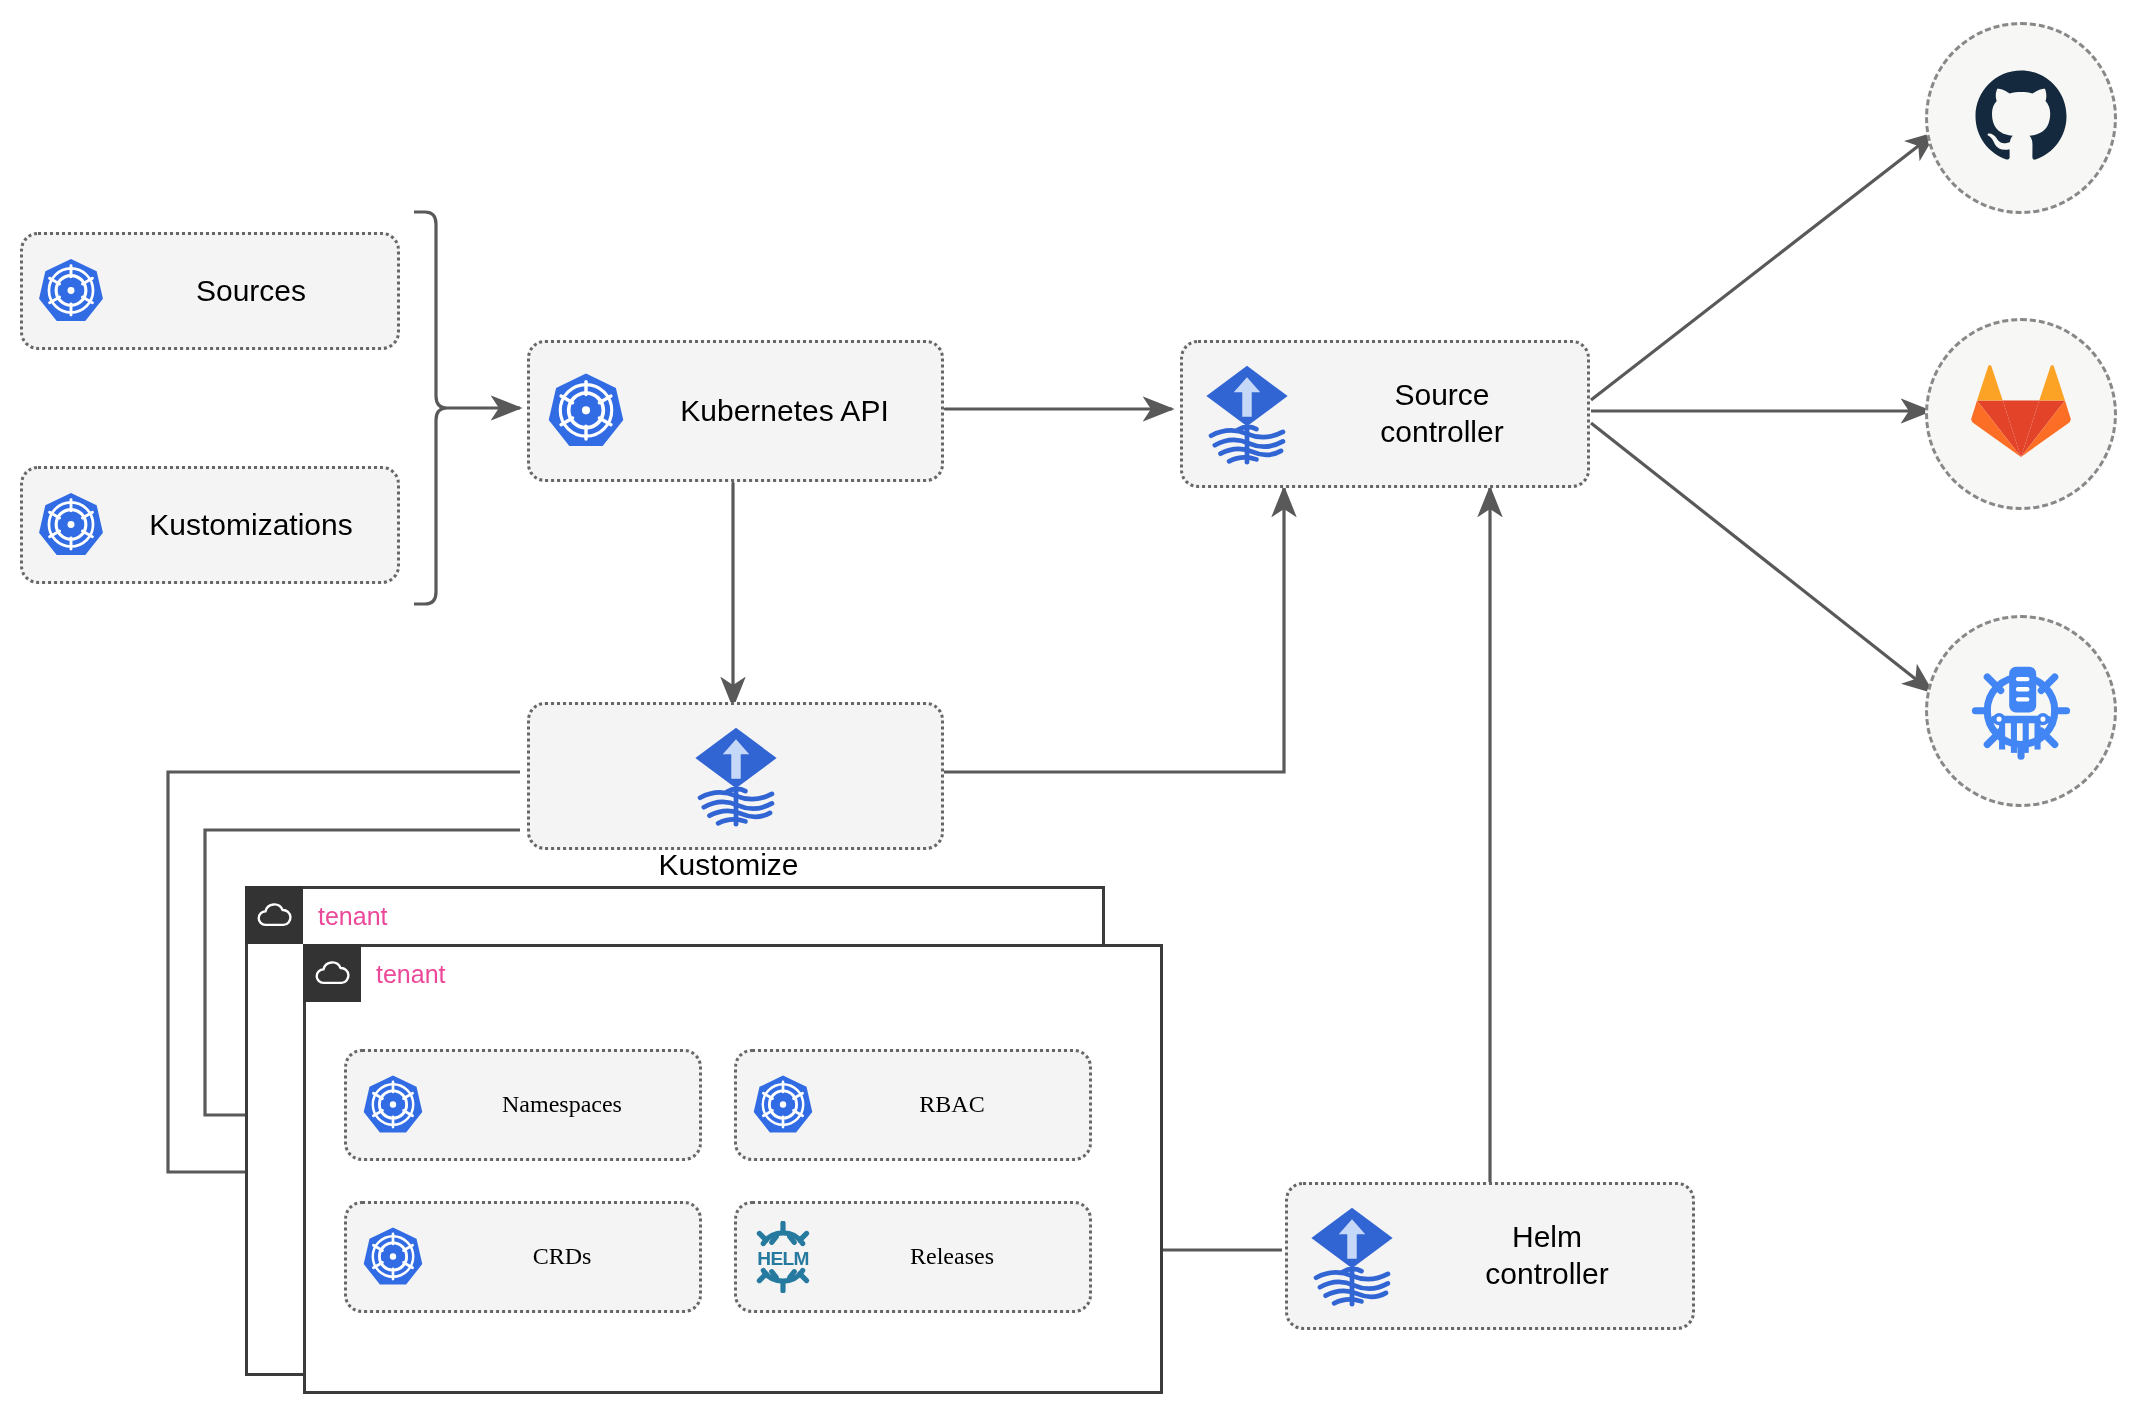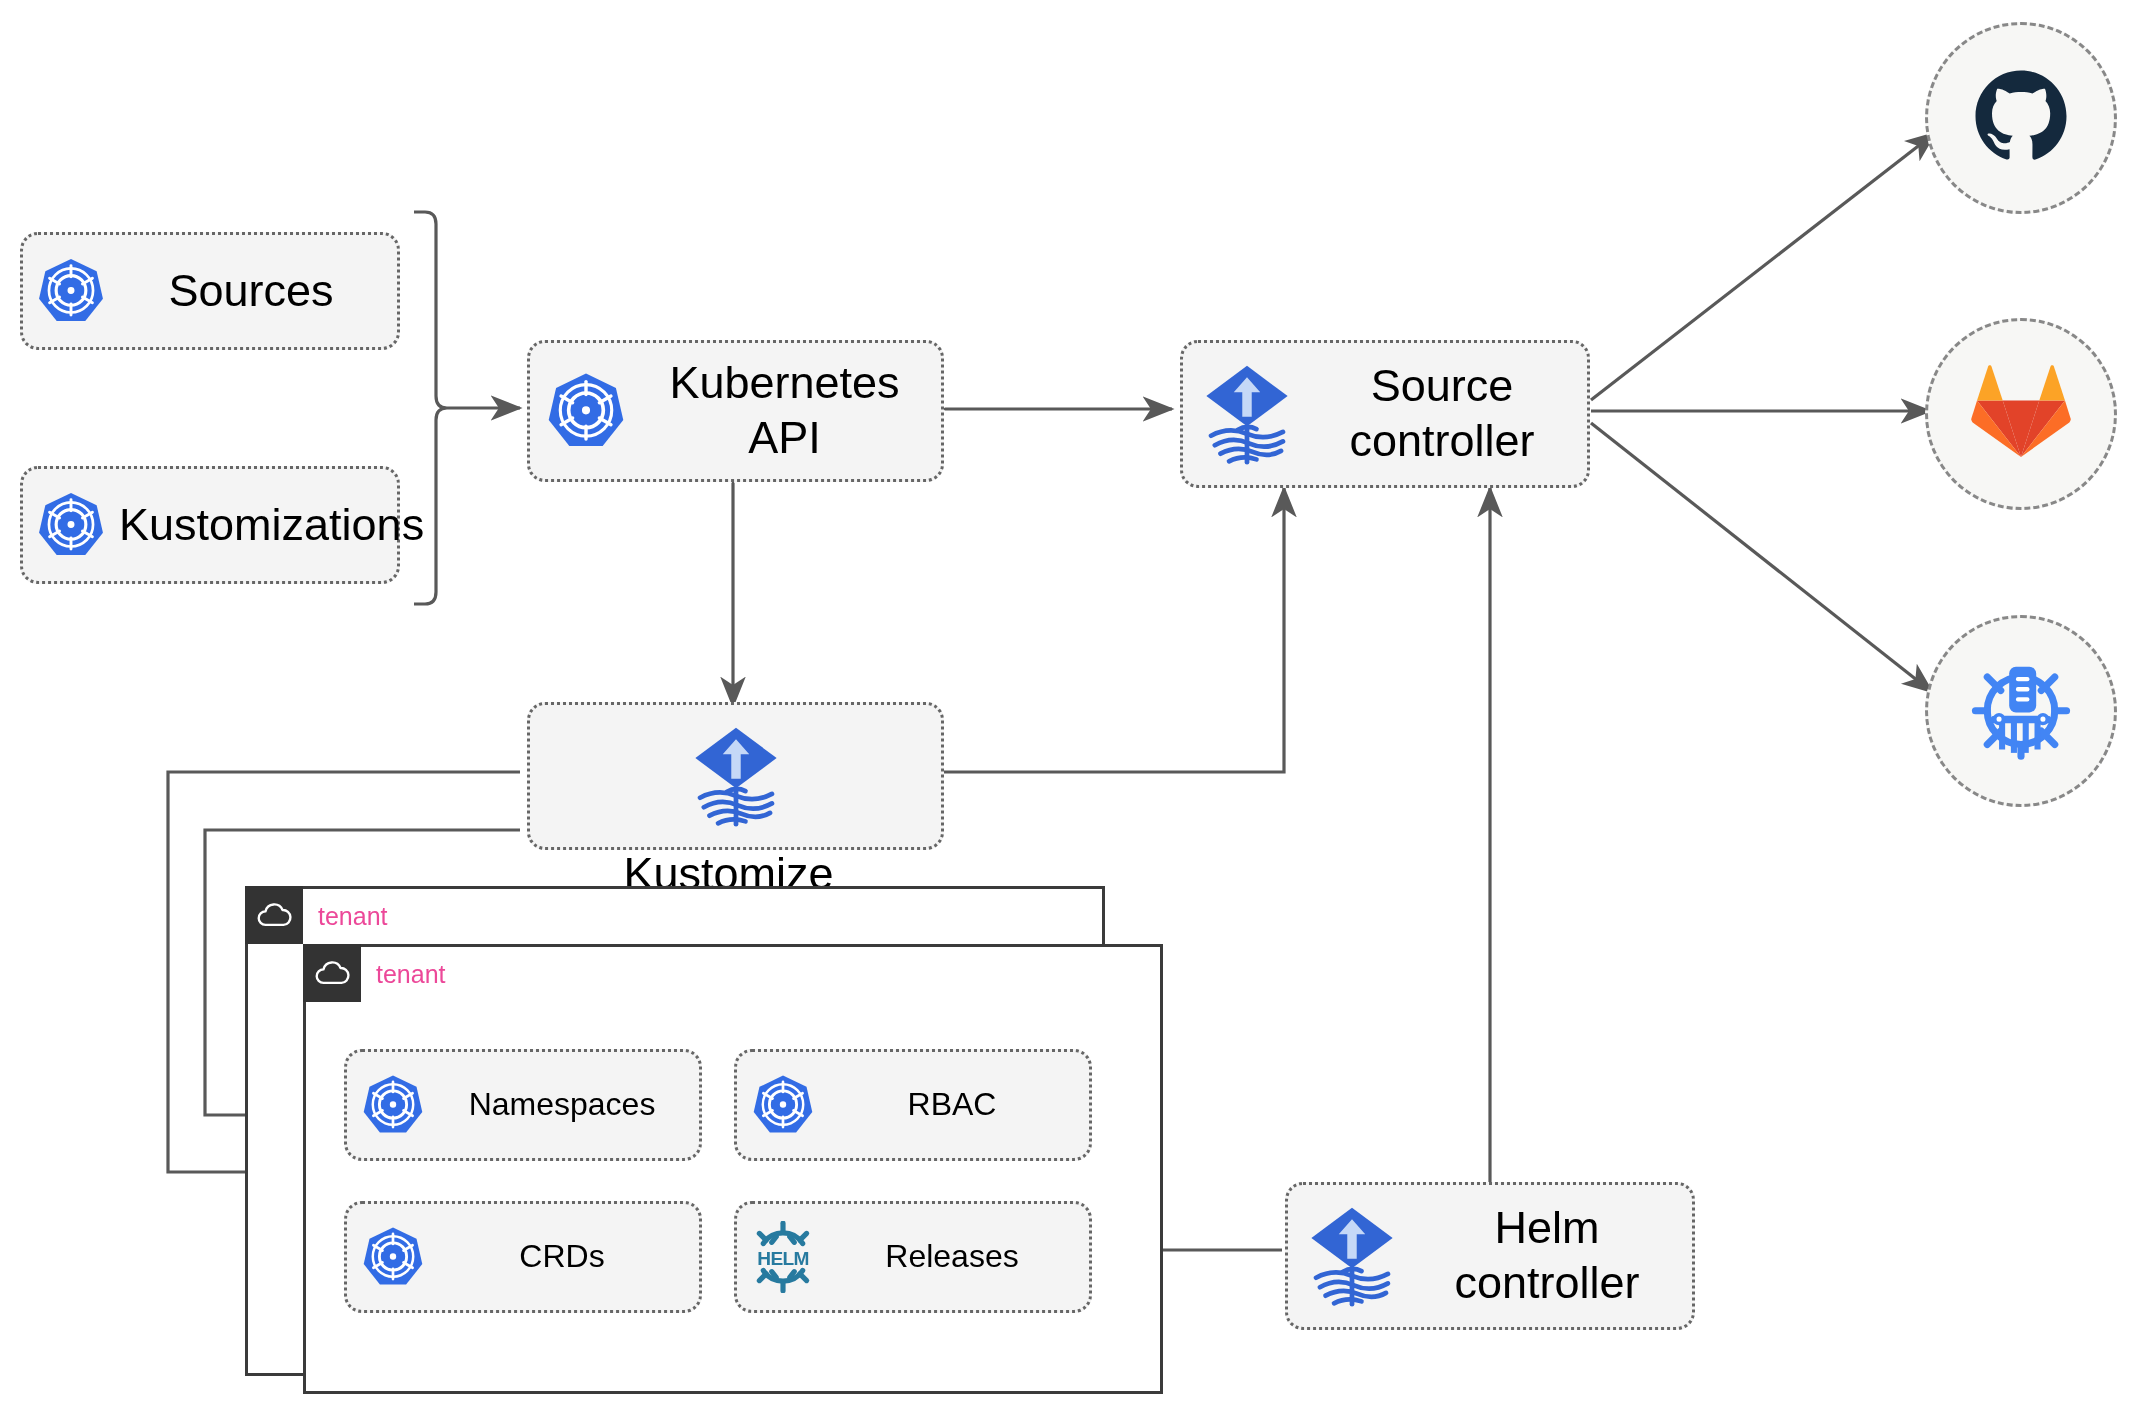--- a/index.html
+++ b/index.html
@@ -34,26 +34,26 @@
   .node .ico {
     flex: 0 0 auto;
     display: flex;
     align-items: center;
     justify-content: center;
   }
   .node .lbl {
     flex: 1 1 auto;
     text-align: center;
     color: #000000;
-    font-size: 45px;
+    font-size: 30px;
     line-height: 1.22;
     white-space: pre-line;
     padding-right: 14px;
   }
-  .node.small .lbl { font-size: 32px; }
+  .node.small .lbl { font-size: 24px; font-family: Liberation Serif, serif; }
 
   
   .circle {
     position: absolute;
     border: 3px dashed #888888;
     border-radius: 50%;
     background: #f7f7f5;
     display: flex;
     align-items: center;
     justify-content: center;

